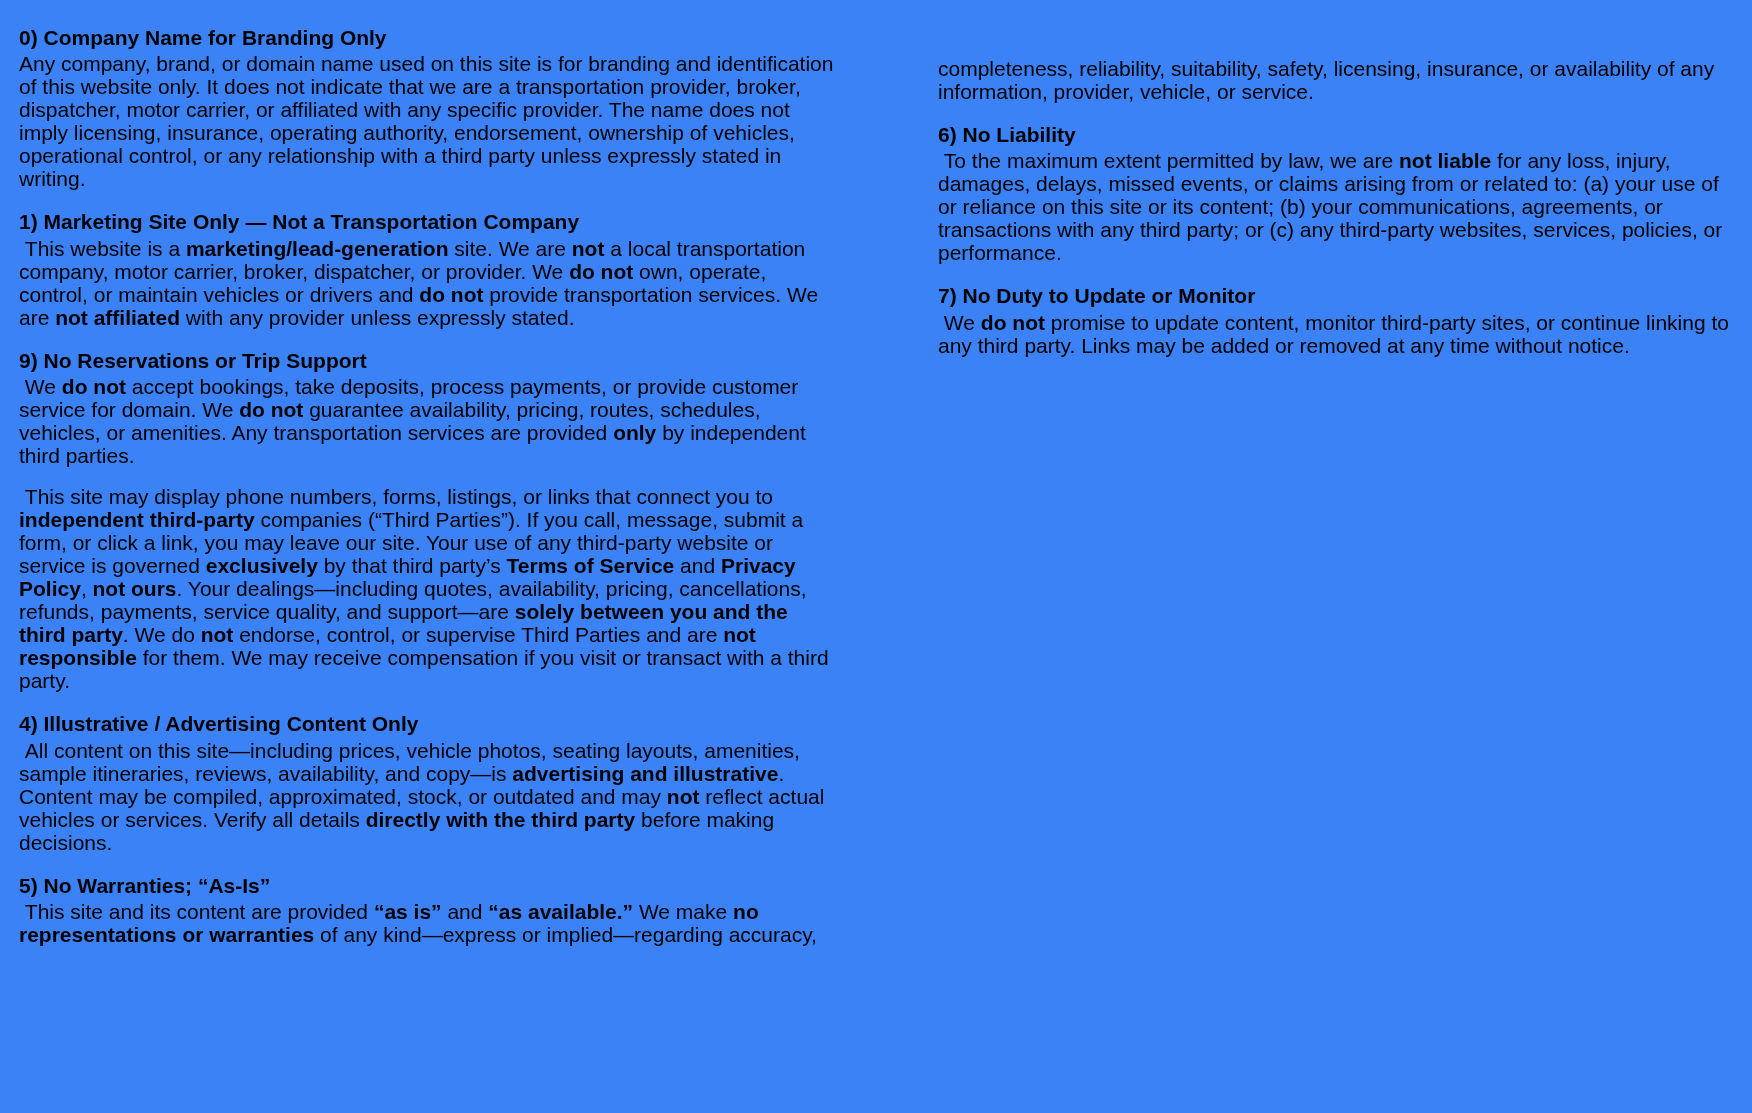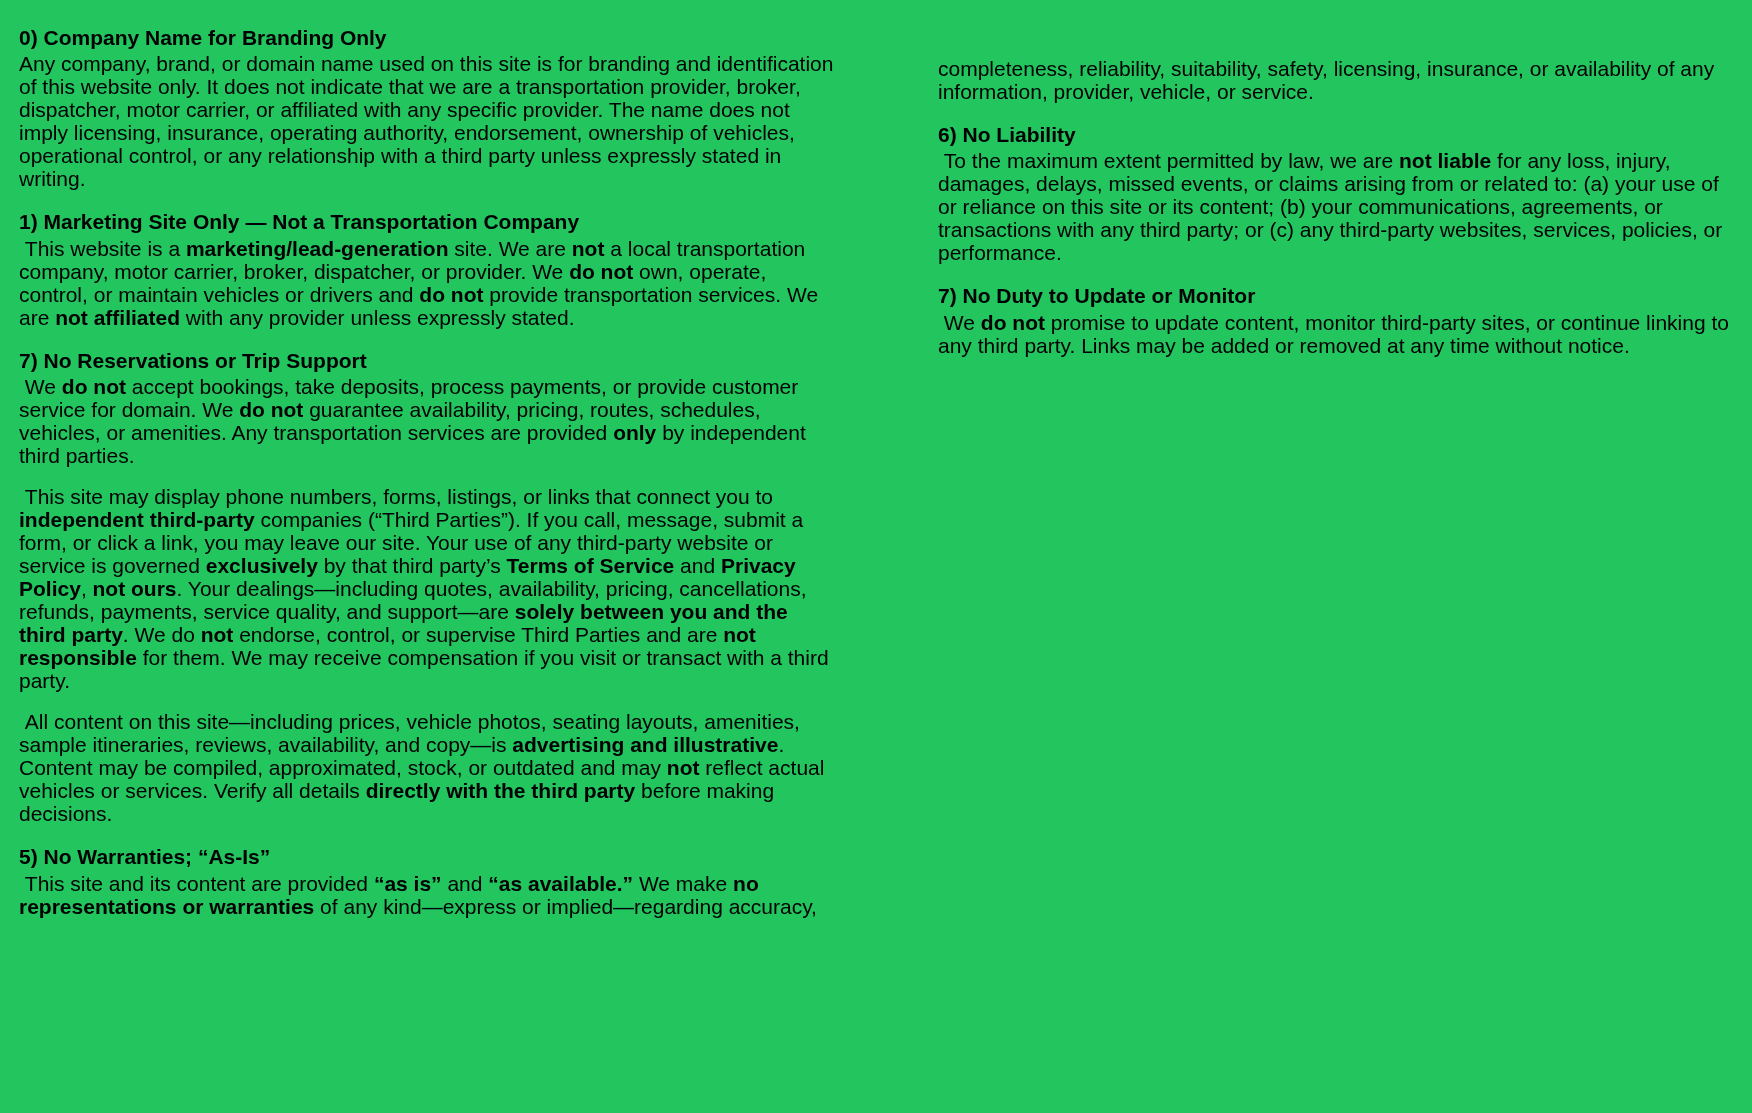--- a/index.html
+++ b/index.html
@@ -10,21 +10,21 @@
     width: 1752px;
     height: 1113px;
     overflow: hidden;
     font-family: "Liberation Sans", "DejaVu Sans", sans-serif;
     color: #000000;
   }
   .page {
     position: relative;
     width: 1752px;
     height: 1113px;
-    background: #22c55e;
+    background: #3b82f6;
   }
   .col {
     position: absolute;
     top: 0;
   }
   .col-left {
     left: 19px;
     width: 821px;
     padding-top: 24px;
   }
@@ -60,27 +60,28 @@
   <div class="col col-left">
       <section class="block">
         <h2 class="heading">0) Company Name for Branding Only</h2>
         <p class="body"><span>Any company, brand, or domain name used on this site is for branding and identification of this website only. It does not indicate that we are a transportation provider, broker, dispatcher, motor carrier, or affiliated with any specific provider. The name does not imply licensing, insurance, operating authority, endorsement, ownership of vehicles, operational control, or any relationship with a third party unless expressly stated in writing.</span></p>
       </section>
       <section class="block">
         <h2 class="heading">1) Marketing Site Only — Not a Transportation Company</h2>
         <p class="body"><span> This website is a </span><strong>marketing/lead-generation</strong><span> site. We are </span><strong>not</strong><span> a local transportation company, motor carrier, broker, dispatcher, or provider. We </span><strong>do not</strong><span> own, operate, control, or maintain vehicles or drivers and </span><strong>do not</strong><span> provide transportation services. We are </span><strong>not affiliated</strong><span> with any provider unless expressly stated.</span></p>
       </section>
       <section class="block">
-        <h2 class="heading">7) No Reservations or Trip Support</h2>
+        <h2 class="heading">9) No Reservations or Trip Support</h2>
         <p class="body"><span> We </span><strong>do not</strong><span> accept bookings, take deposits, process payments, or provide customer service for domain. We </span><strong>do not</strong><span> guarantee availability, pricing, routes, schedules, vehicles, or amenities. Any transportation services are provided </span><strong>only</strong><span> by independent third parties.</span></p>
       </section>
       <section class="block">
         <p class="body"><span> This site may display phone numbers, forms, listings, or links that connect you to </span><strong>independent third-party</strong><span> companies (“Third Parties”). If you call, message, submit a form, or click a link, you may leave our site. Your use of any third-party website or service is governed </span><strong>exclusively</strong><span> by that third party’s </span><strong>Terms of Service</strong><span> and </span><strong>Privacy Policy</strong><span>, </span><strong>not ours</strong><span>. Your dealings—including quotes, availability, pricing, cancellations, refunds, payments, service quality, and support—are </span><strong>solely between you and the third party</strong><span>. We do </span><strong>not</strong><span> endorse, control, or supervise Third Parties and are </span><strong>not responsible</strong><span> for them. We may receive compensation if you visit or transact with a third party.</span></p>
       </section>
       <section class="block">
+        <h2 class="heading">4) Illustrative / Advertising Content Only</h2>
         <p class="body"><span> All content on this site—including prices, vehicle photos, seating layouts, amenities, sample itineraries, reviews, availability, and copy—is </span><strong>advertising and illustrative</strong><span>. Content may be compiled, approximated, stock, or outdated and may </span><strong>not</strong><span> reflect actual vehicles or services. Verify all details </span><strong>directly with the third party</strong><span> before making decisions.</span></p>
       </section>
       <section class="block">
         <h2 class="heading">5) No Warranties; “As-Is”</h2>
         <p class="body"><span> This site and its content are provided </span><strong>“as is”</strong><span> and </span><strong>“as available.”</strong><span> We make </span><strong>no representations or warranties</strong><span> of any kind—express or implied—regarding accuracy,</span></p>
       </section>
     </div>
   <div class="col col-right">
       <section class="block">
         <p class="body"><span>completeness, reliability, suitability, safety, licensing, insurance, or availability of any information, provider, vehicle, or service.</span></p>

